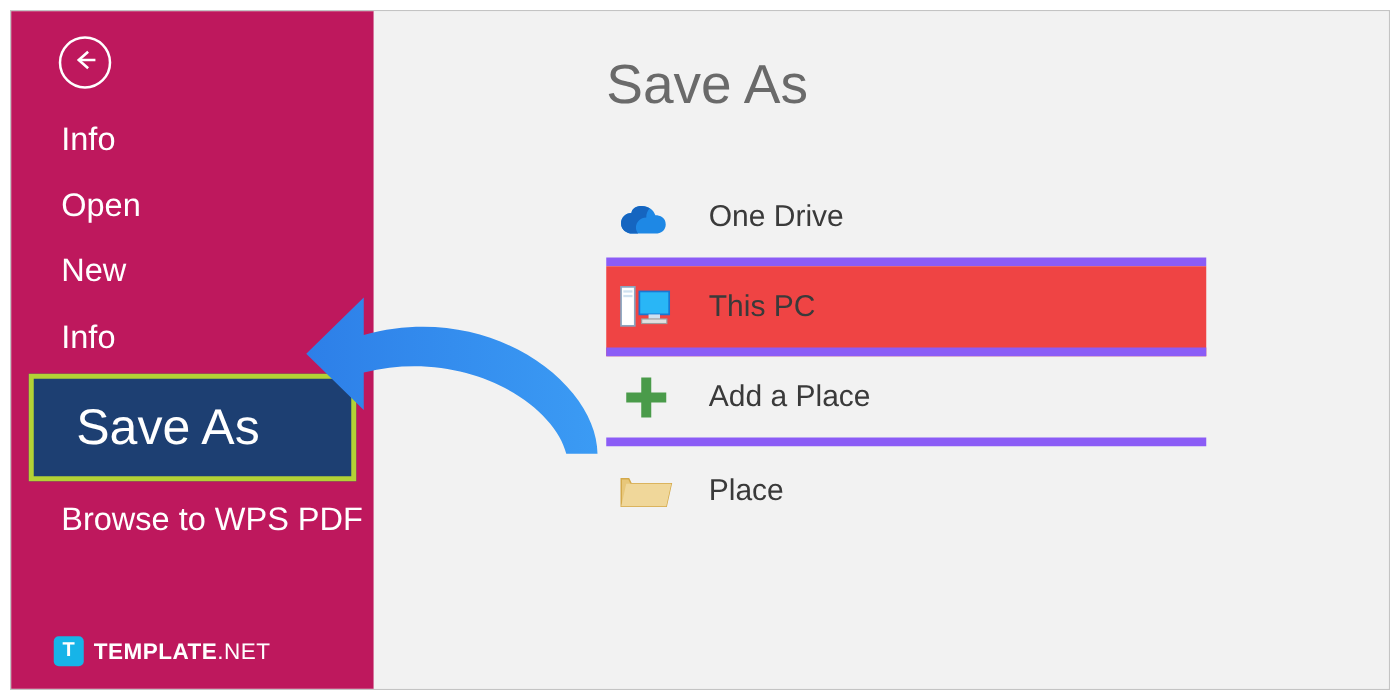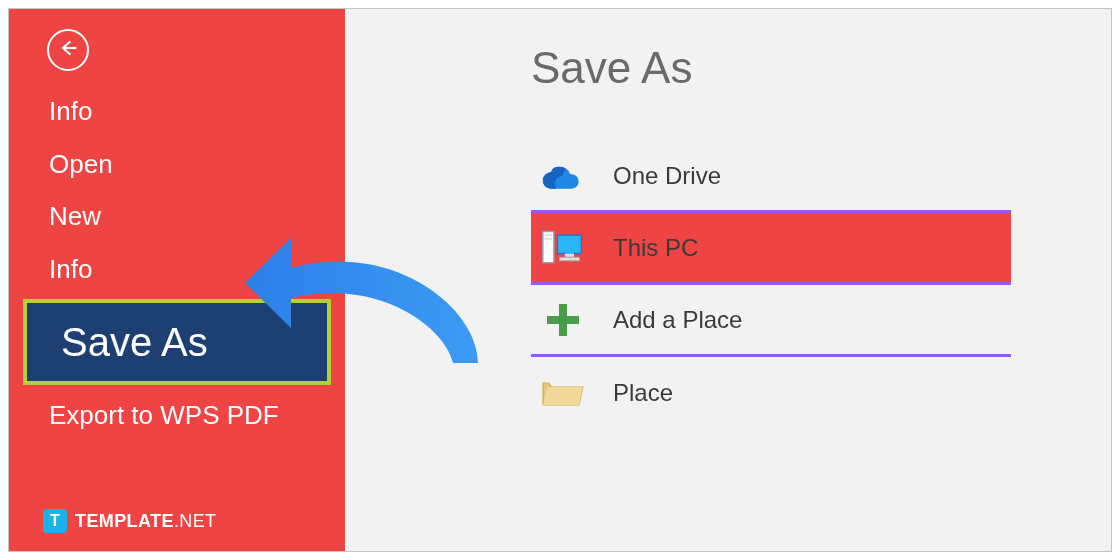--- a/index.html
+++ b/index.html
@@ -12,22 +12,22 @@
     position: relative;
   }
   .frame {
     position: absolute;
     top: 8px; left: 8px; right: 8px; bottom: 8px;
     border: 1px solid #c4c4c4;
     display: flex;
     background: #f2f2f2;
   }
   .sidebar {
-    width: 336px;
-    background: #ef4444;
+    width: 290px;
+    background: #be185d;
     color: #fff;
     position: relative;
     padding: 20px 0 0 0;
   }
   .back-circle {
     width: 42px; height: 42px;
     border: 2px solid #fff;
     border-radius: 50%;
     margin-left: 38px;
     display: flex;
@@ -92,21 +92,21 @@
     margin-left: 186px;
     width: 480px;
   }
   .loc-item {
     display: flex;
     align-items: center;
     height: 72px;
     gap: 28px;
     cursor: pointer;
     padding-left: 10px;
-    border-bottom: 3px solid #8b5cf6;
+    border-bottom: 7px solid #8b5cf6;
   }
   .loc-item:last-child { border-bottom: none; }
   .loc-item.selected {
     background: #ef4444;
   }
   .loc-icon {
     width: 44px; height: 44px;
     display: flex; align-items: center; justify-content: center;
   }
   .loc-label {
@@ -131,21 +131,21 @@
           <path d="M15 4 L6 12 L15 20"></path>
           <path d="M6 12 L22 12"></path>
         </svg>
       </span>
     </div>
     <div class="menu-item">Info</div>
     <div class="menu-item">Open</div>
     <div class="menu-item">New</div>
     <div class="menu-item">Info</div>
     <div class="menu-item active">Save As</div>
-    <div class="menu-item">Export to WPS PDF</div>
+    <div class="menu-item">Browse to WPS PDF</div>
 
     <div class="footer-logo">
       <div class="tbox">T</div>
       <span>
         <span>TEMPLATE</span><span class="net">.NET</span>
       </span>
     </div>
   </div>
 
   <div class="main">

